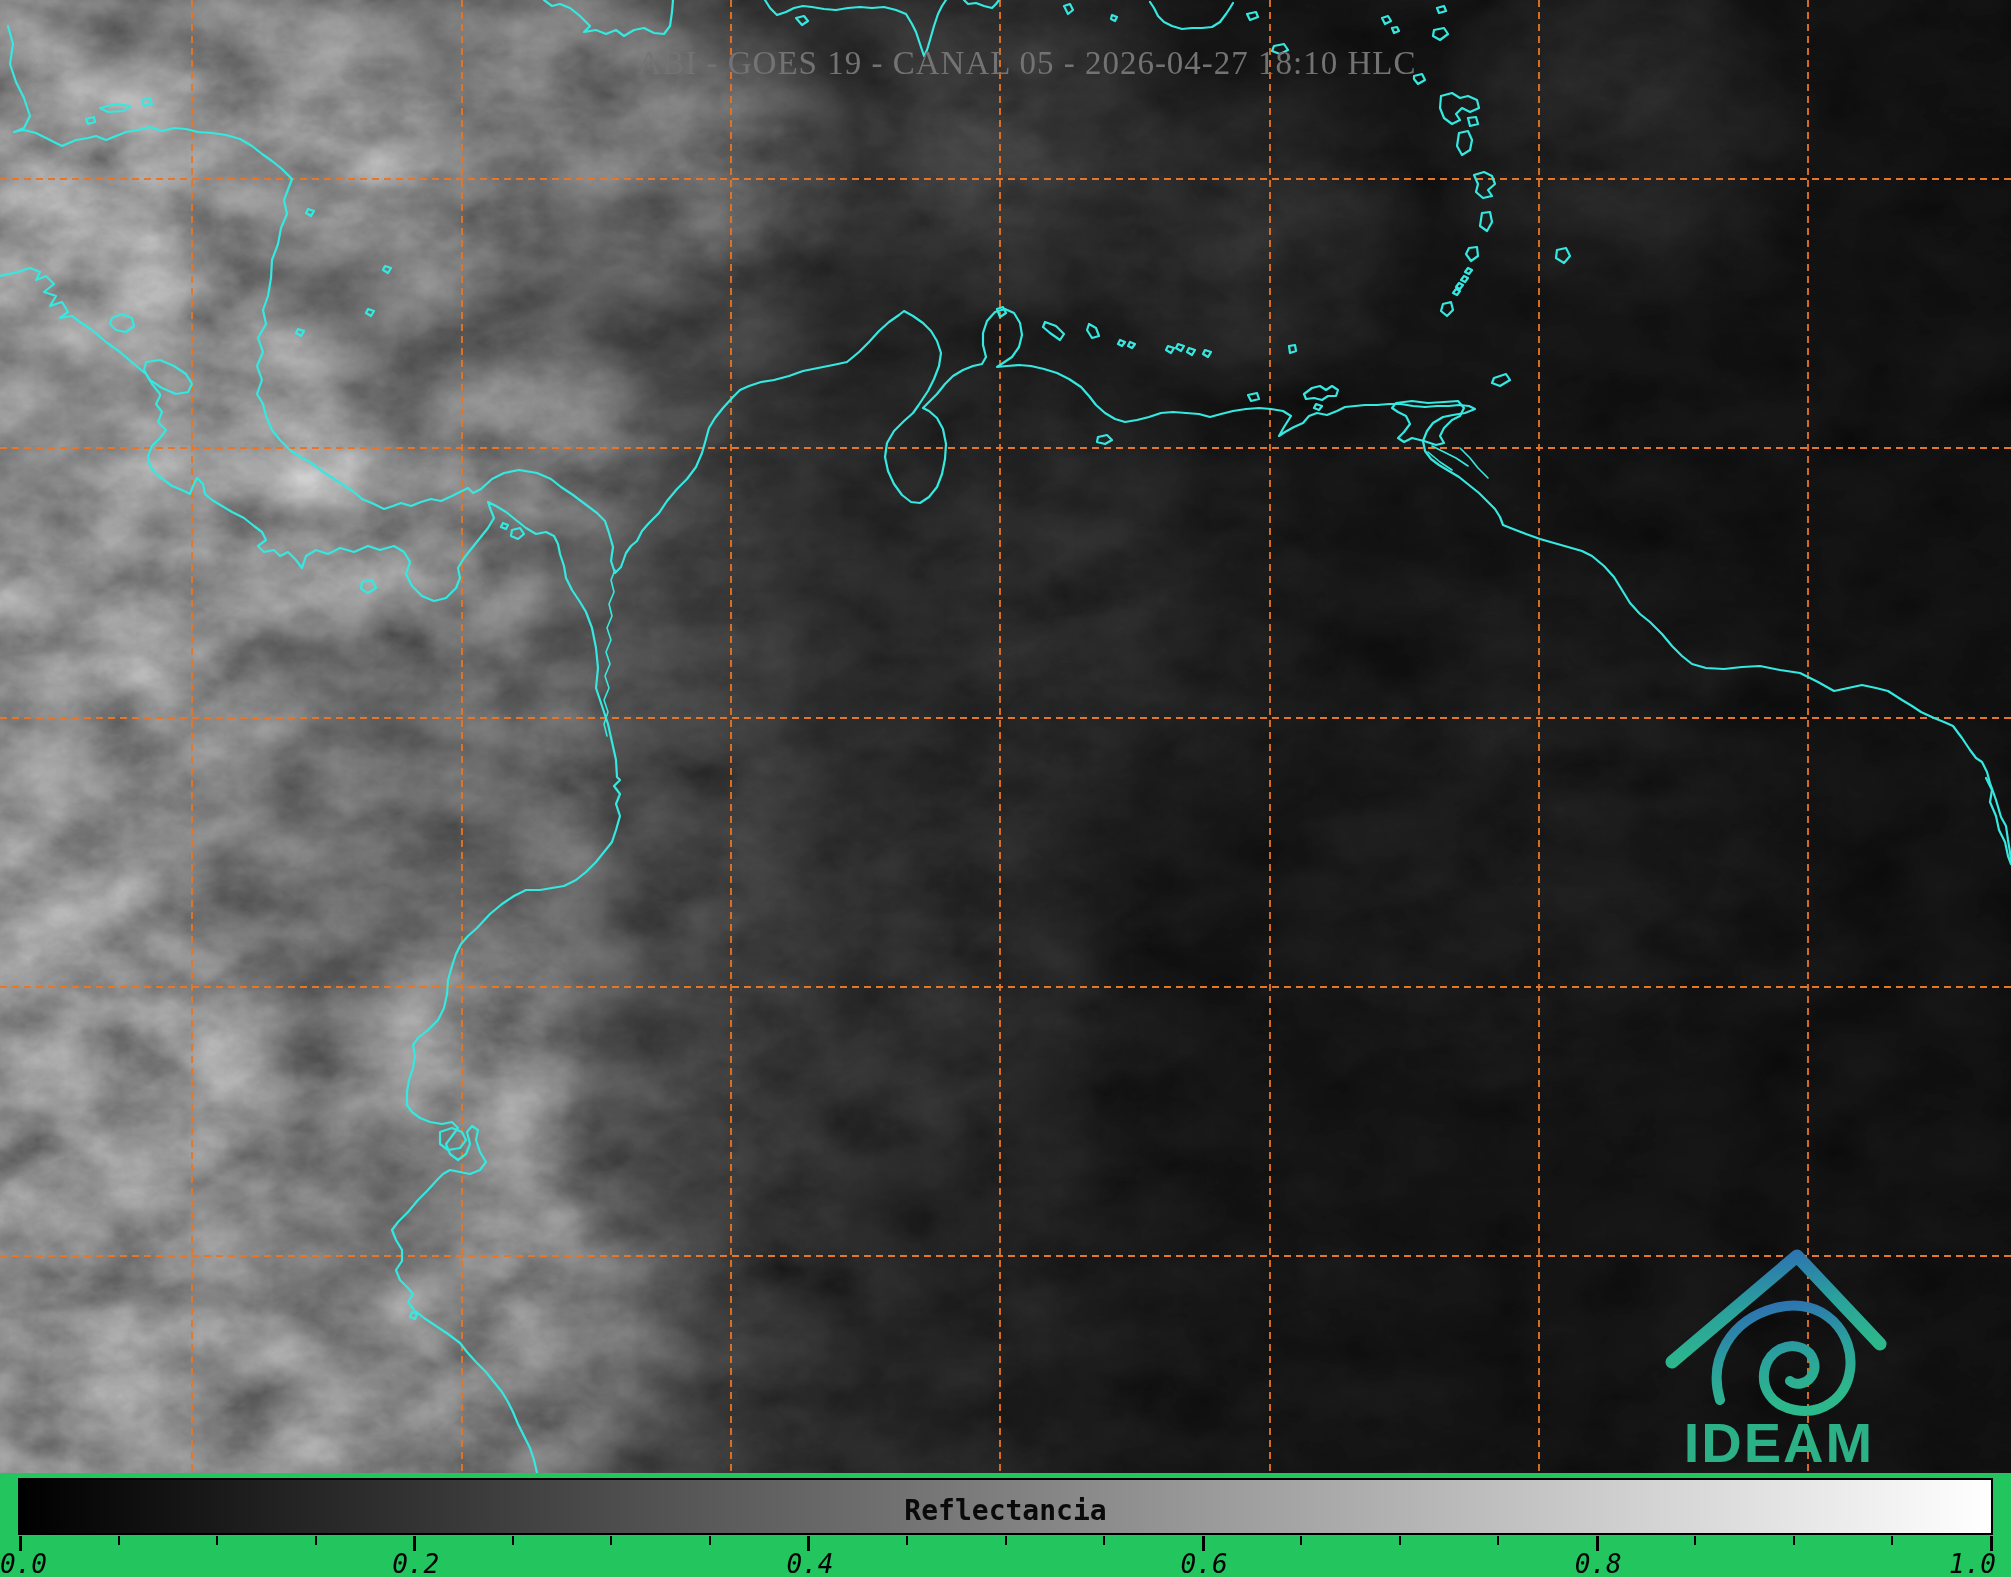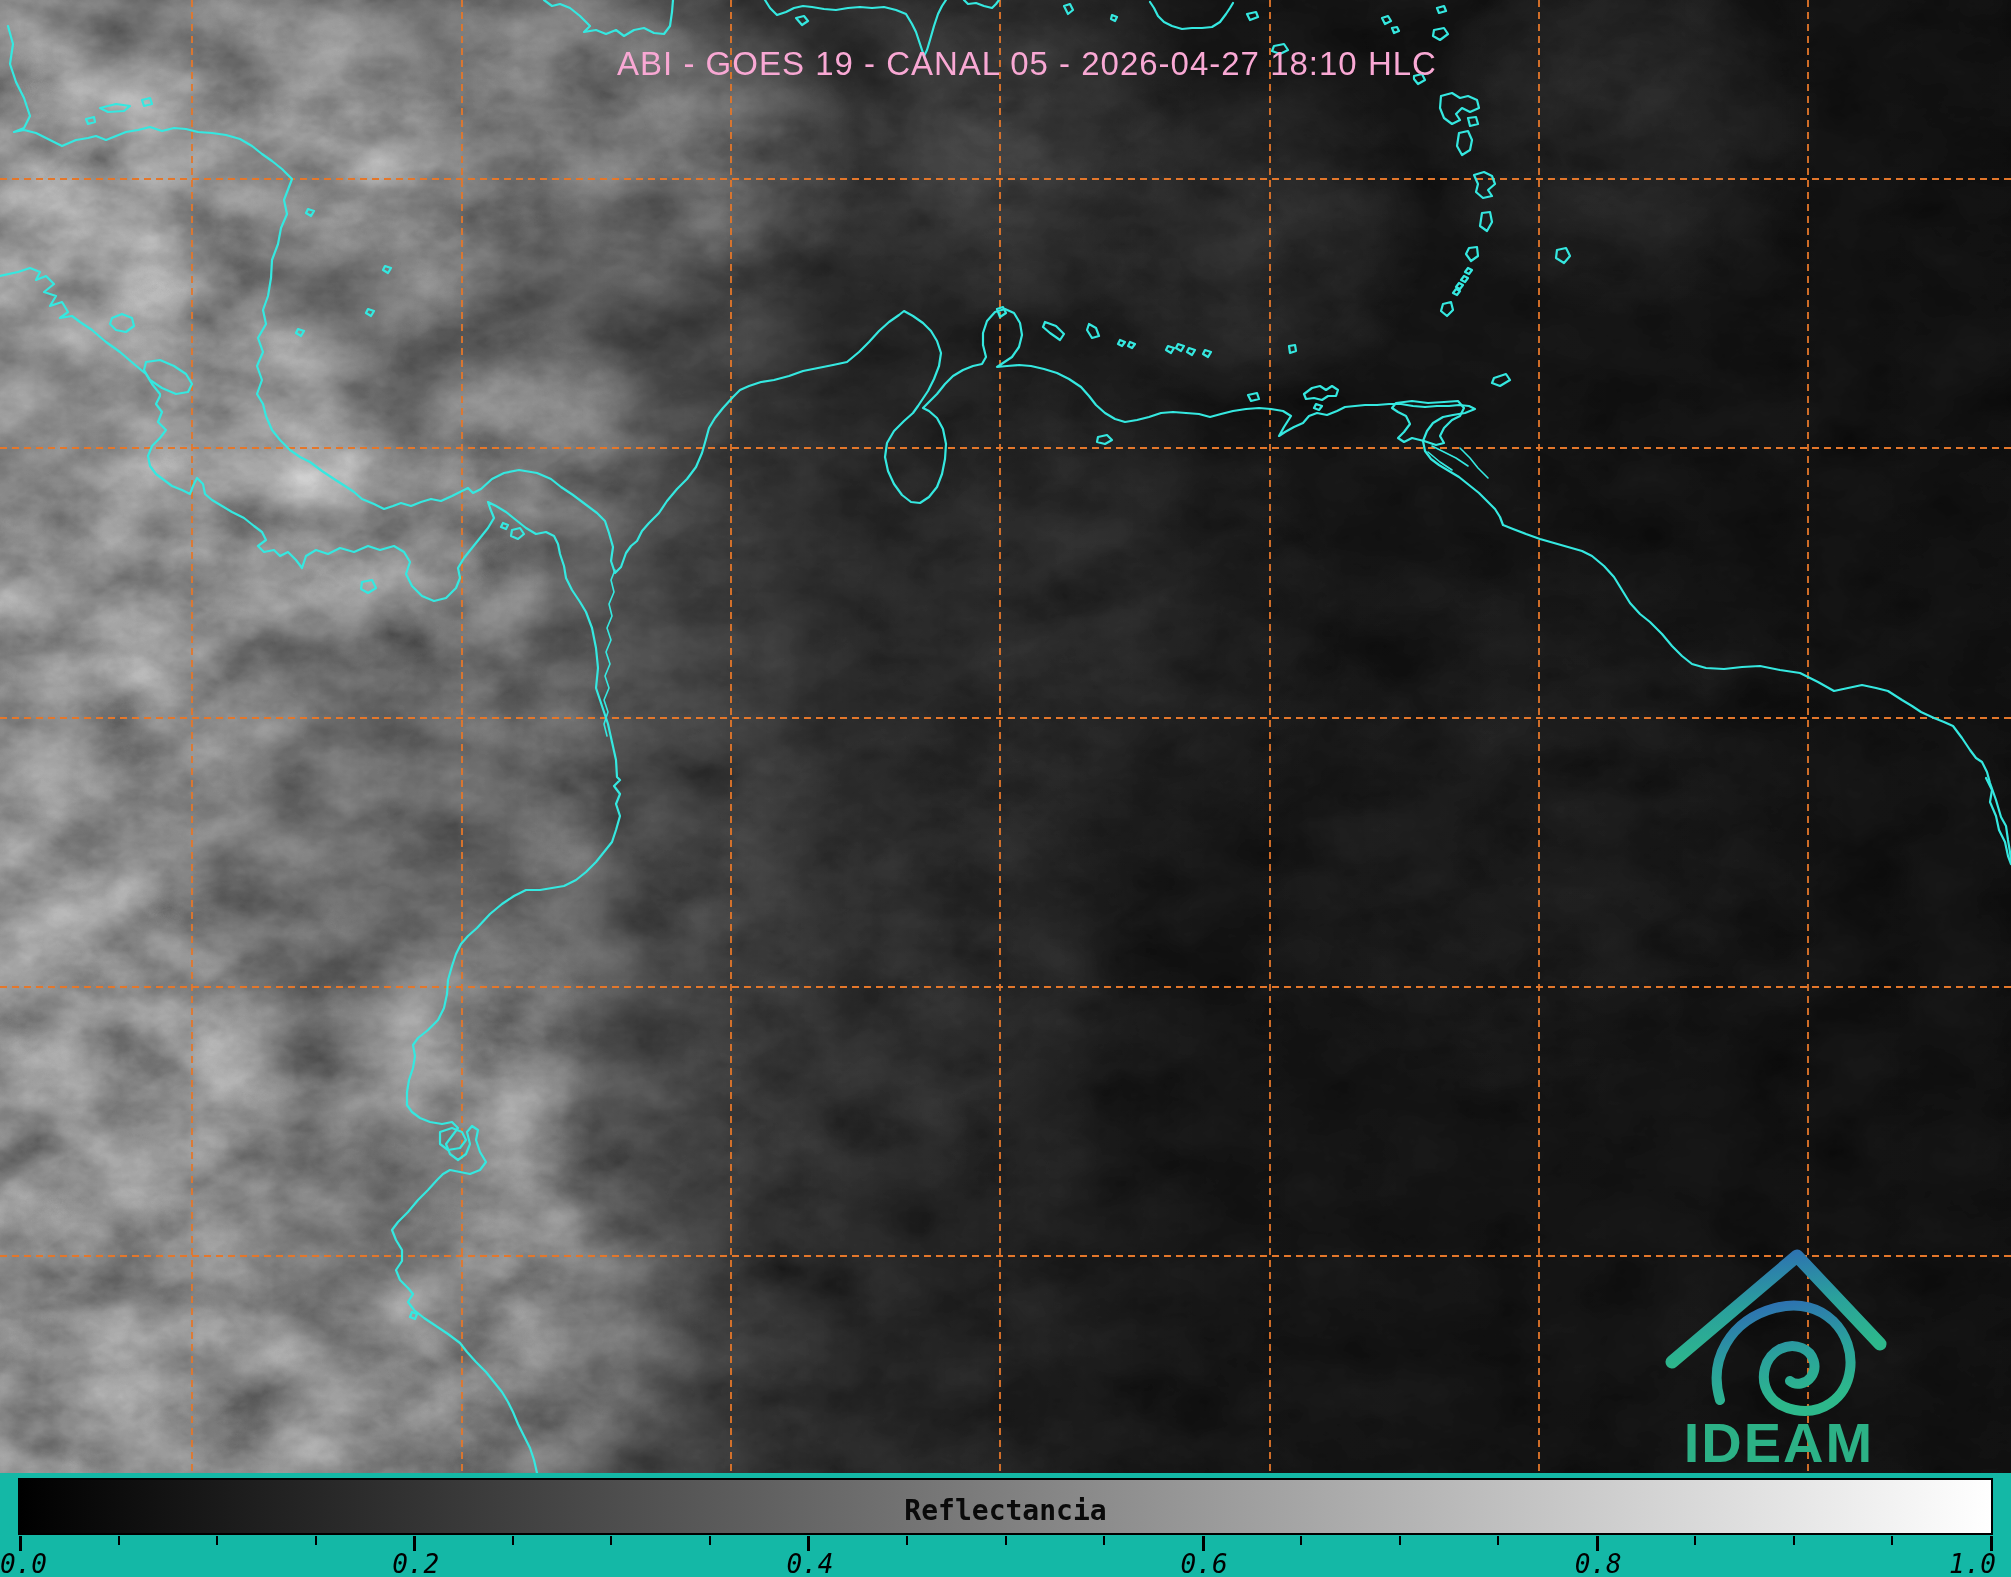--- a/index.html
+++ b/index.html
@@ -4,26 +4,26 @@
 <style>
   html,body{margin:0;padding:0;}
   body{
     width:2011px;height:1577px;position:relative;background:#ffffff;
     font-family:"DejaVu Sans Mono", monospace;overflow:hidden;
   }
   #map-area{position:absolute;left:0;top:0;width:2011px;height:1473px;background:#000;}
   #map-svg{position:absolute;left:0;top:0;}
   #map-title{
     position:absolute;left:1027px;top:45px;transform:translateX(-50%);
-    color:#f9a8d4;font-size:33px;white-space:pre;letter-spacing:1px;
-    font-family:Liberation Sans, sans-serif;
+    color:#737373;font-size:33px;white-space:pre;letter-spacing:1px;
+    font-family:Liberation Serif, serif;
   }
   #ideam-logo{position:absolute;left:1630px;top:1230px;width:270px;height:243px;}
   
-  #colorbar-wrap{position:absolute;left:0;top:1473px;width:2011px;height:104px;background:#14b8a6;}
+  #colorbar-wrap{position:absolute;left:0;top:1473px;width:2011px;height:104px;background:#22c55e;}
   #colorbar{
     position:absolute;left:18px;top:5px;width:1971px;height:53px;
     border:2px solid #000;
     background:linear-gradient(to right,#000000,#ffffff);
   }
   #colorbar-label{
     position:absolute;left:0;right:0;top:14px;text-align:center;
     color:#0a0a0a;font-weight:bold;font-size:28px;
     font-family:"DejaVu Sans Mono",monospace;
   }

